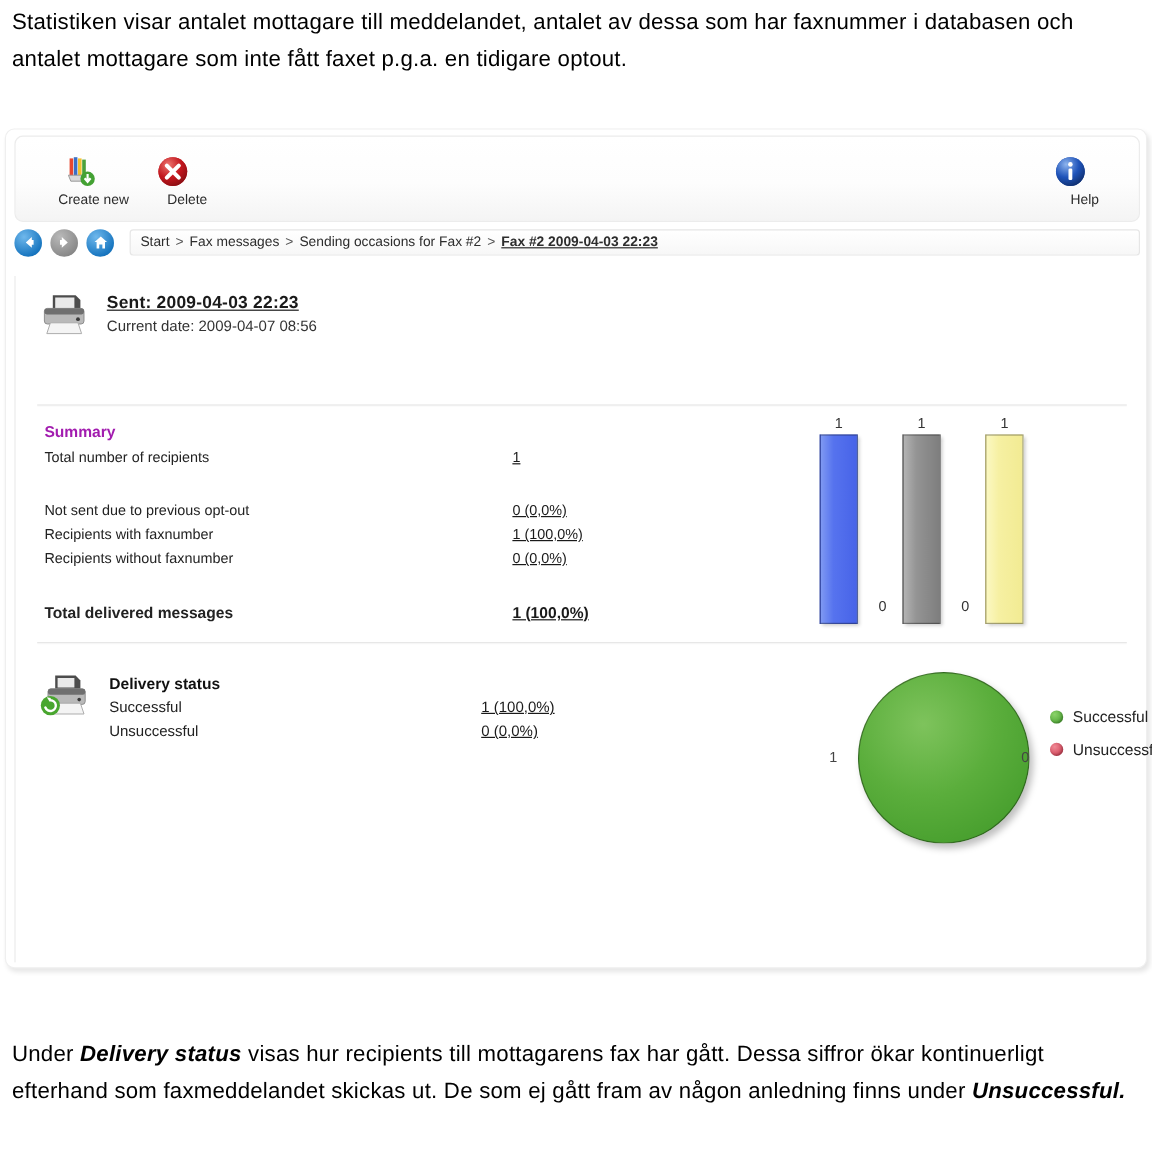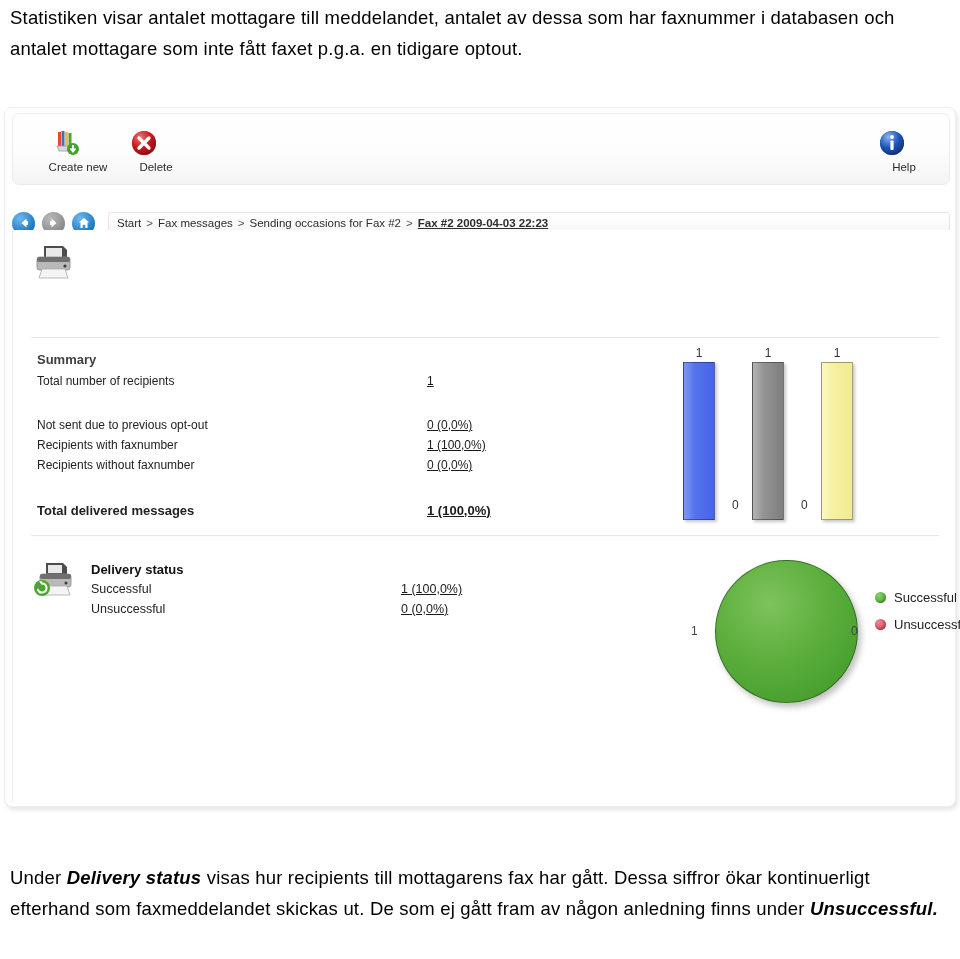--- a/index.html
+++ b/index.html
@@ -61,21 +61,21 @@
   }
   .tb-btn.wide { width:96px; min-width:96px; }
   .tb-ico { height:34px; display:flex; align-items:flex-end; justify-content:center; }
   .tb-lab {
     margin-top:4px; font-size:11.5px; color:#2b2b2b;
     font-family:"Liberation Sans", sans-serif; white-space:nowrap;margin-left:24px;
   }
 
   
   .crumbbar {
-    position:absolute; left:7px; top:100px;
+    position:absolute; left:7px; top:79px;
     width:938px; height:30px;
     display:flex; align-items:center;justify-content:flex-end;
   }
   .nav-round {
     width:23px; height:23px; border-radius:50%;
     margin-right:7px; display:flex; align-items:center; justify-content:center;
     position:relative; cursor:default;
   }
   .nav-back { background:radial-gradient(circle at 35% 28%, #6fb8ec, #1876c0 72%, #0f5f9e); }
   .nav-fwd  { background:radial-gradient(circle at 35% 28%, #b9b9b9, #8a8a8a 72%, #6f6f6f); }
@@ -109,21 +109,21 @@
   }
   .sent-line2 { font-size:12.5px; color:#333; margin-top:4px; }
 
   .divider {
     position:absolute; left:18px; width:908px; height:1px;
     background:#e7e7e7; box-shadow:0 1px 0 #fbfbfb;
   }
 
   
   .summary { position:absolute; left:24px; top:122px; width:480px; }
-  .sm-title { font-size:13px; font-weight:bold; color:#404040; margin-bottom:4px; }
+  .sm-title { font-size:13px; font-weight:bold; color:#a21caf; margin-bottom:4px; }
   .sm-row { display:flex; font-size:12px; color:#222; line-height:20px; }
   .sm-row .lab { width:390px; }
   .sm-row .val { text-decoration:underline; color:#1a1a1a; white-space:nowrap; }
   .sm-row.gap { margin-top:24px; }
   .sm-row.strong { margin-top:26px; font-weight:bold; font-size:13px;align-items:flex-end; }
   .sm-row.strong .val { font-weight:bold; }
 
   
   .barchart {
     position:absolute; left:660px; top:100px;
@@ -283,20 +283,24 @@
         <span>
           <svg width="44" height="40" viewBox="0 0 44 40">
             <path d="M13 4h19l4 4v8H13z" fill="#4c4c4c"></path>
             <path d="M15 6h16v9H15z" fill="#e9e9e9"></path>
             <rect x="6" y="15" width="33" height="13" rx="2.5" fill="#b9b9b9" stroke="#8b8b8b" stroke-width=".8"></rect>
             <rect x="6" y="15" width="33" height="5" rx="2" fill="#6f6f6f"></rect>
             <circle cx="34" cy="24" r="1.6" fill="#3a3a3a"></circle>
             <path d="M11 27h23l3 9H8z" fill="#f4f4f4" stroke="#a9a9a9" stroke-width=".8"></path>
           </svg>
         </span>
+        <div class="sent-text">
+          <div class="sent-line1">Sent: 2009-04-03 22:23</div>
+          <div class="sent-line2">Current date: 2009-04-07 08:56</div>
+        </div>
       </div>
 
       <div class="divider" style="top:107px;"></div>
 
       <div class="summary">
         <div class="sm-title">Summary</div>
 
         <div class="sm-row">
           <span class="lab">Total number of recipients</span>
           <span class="val">1</span>

